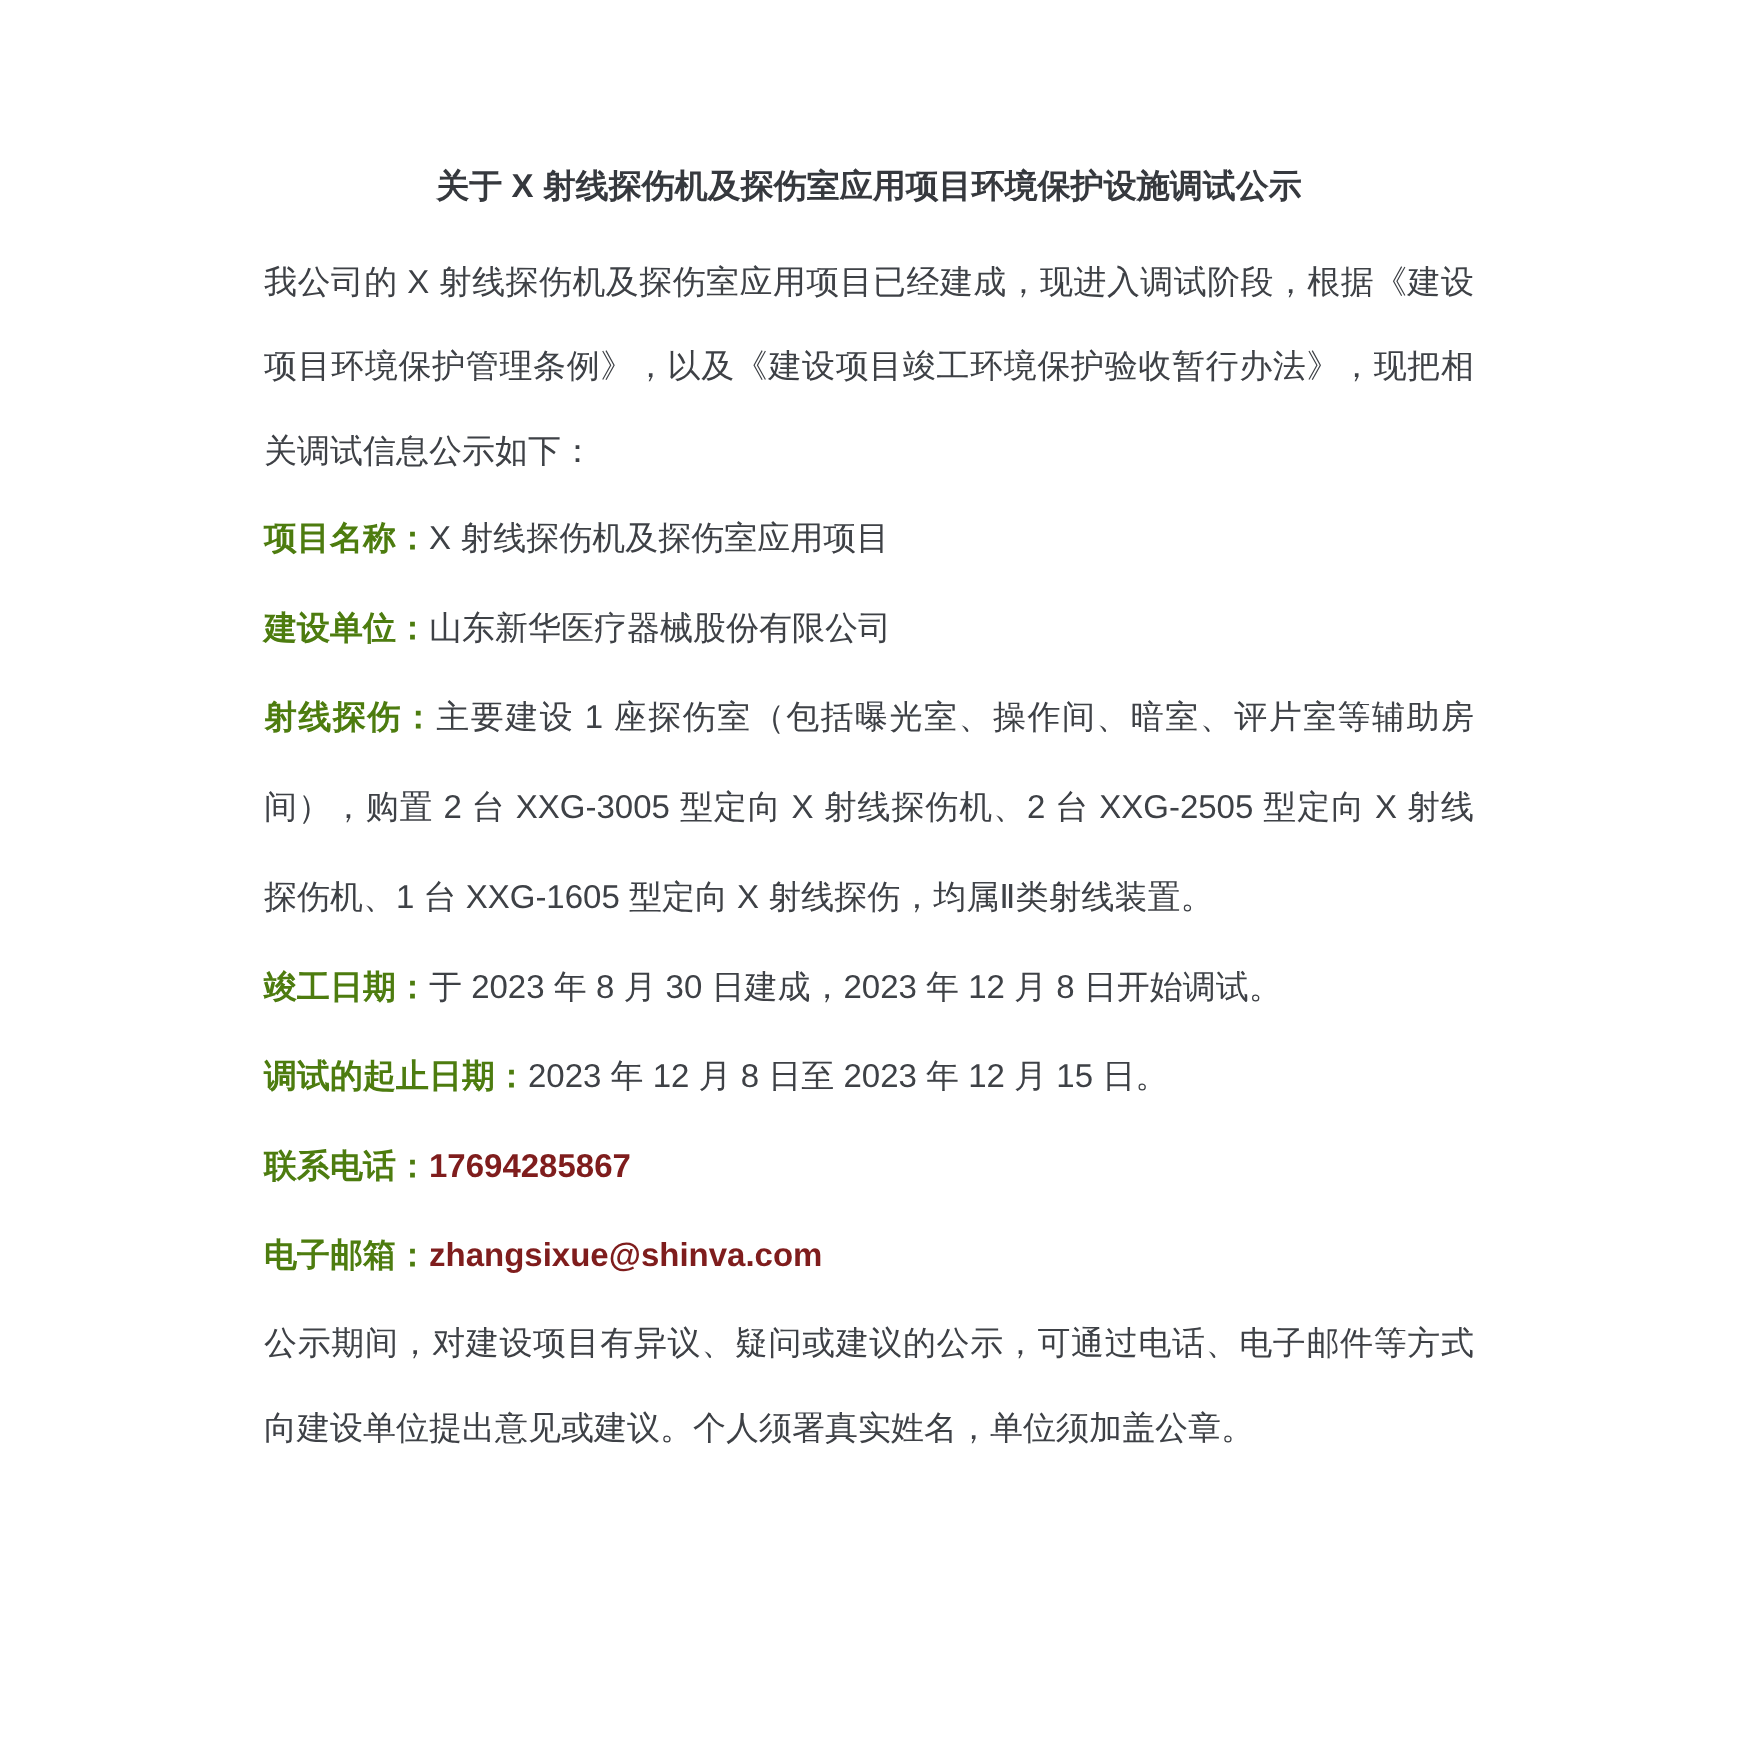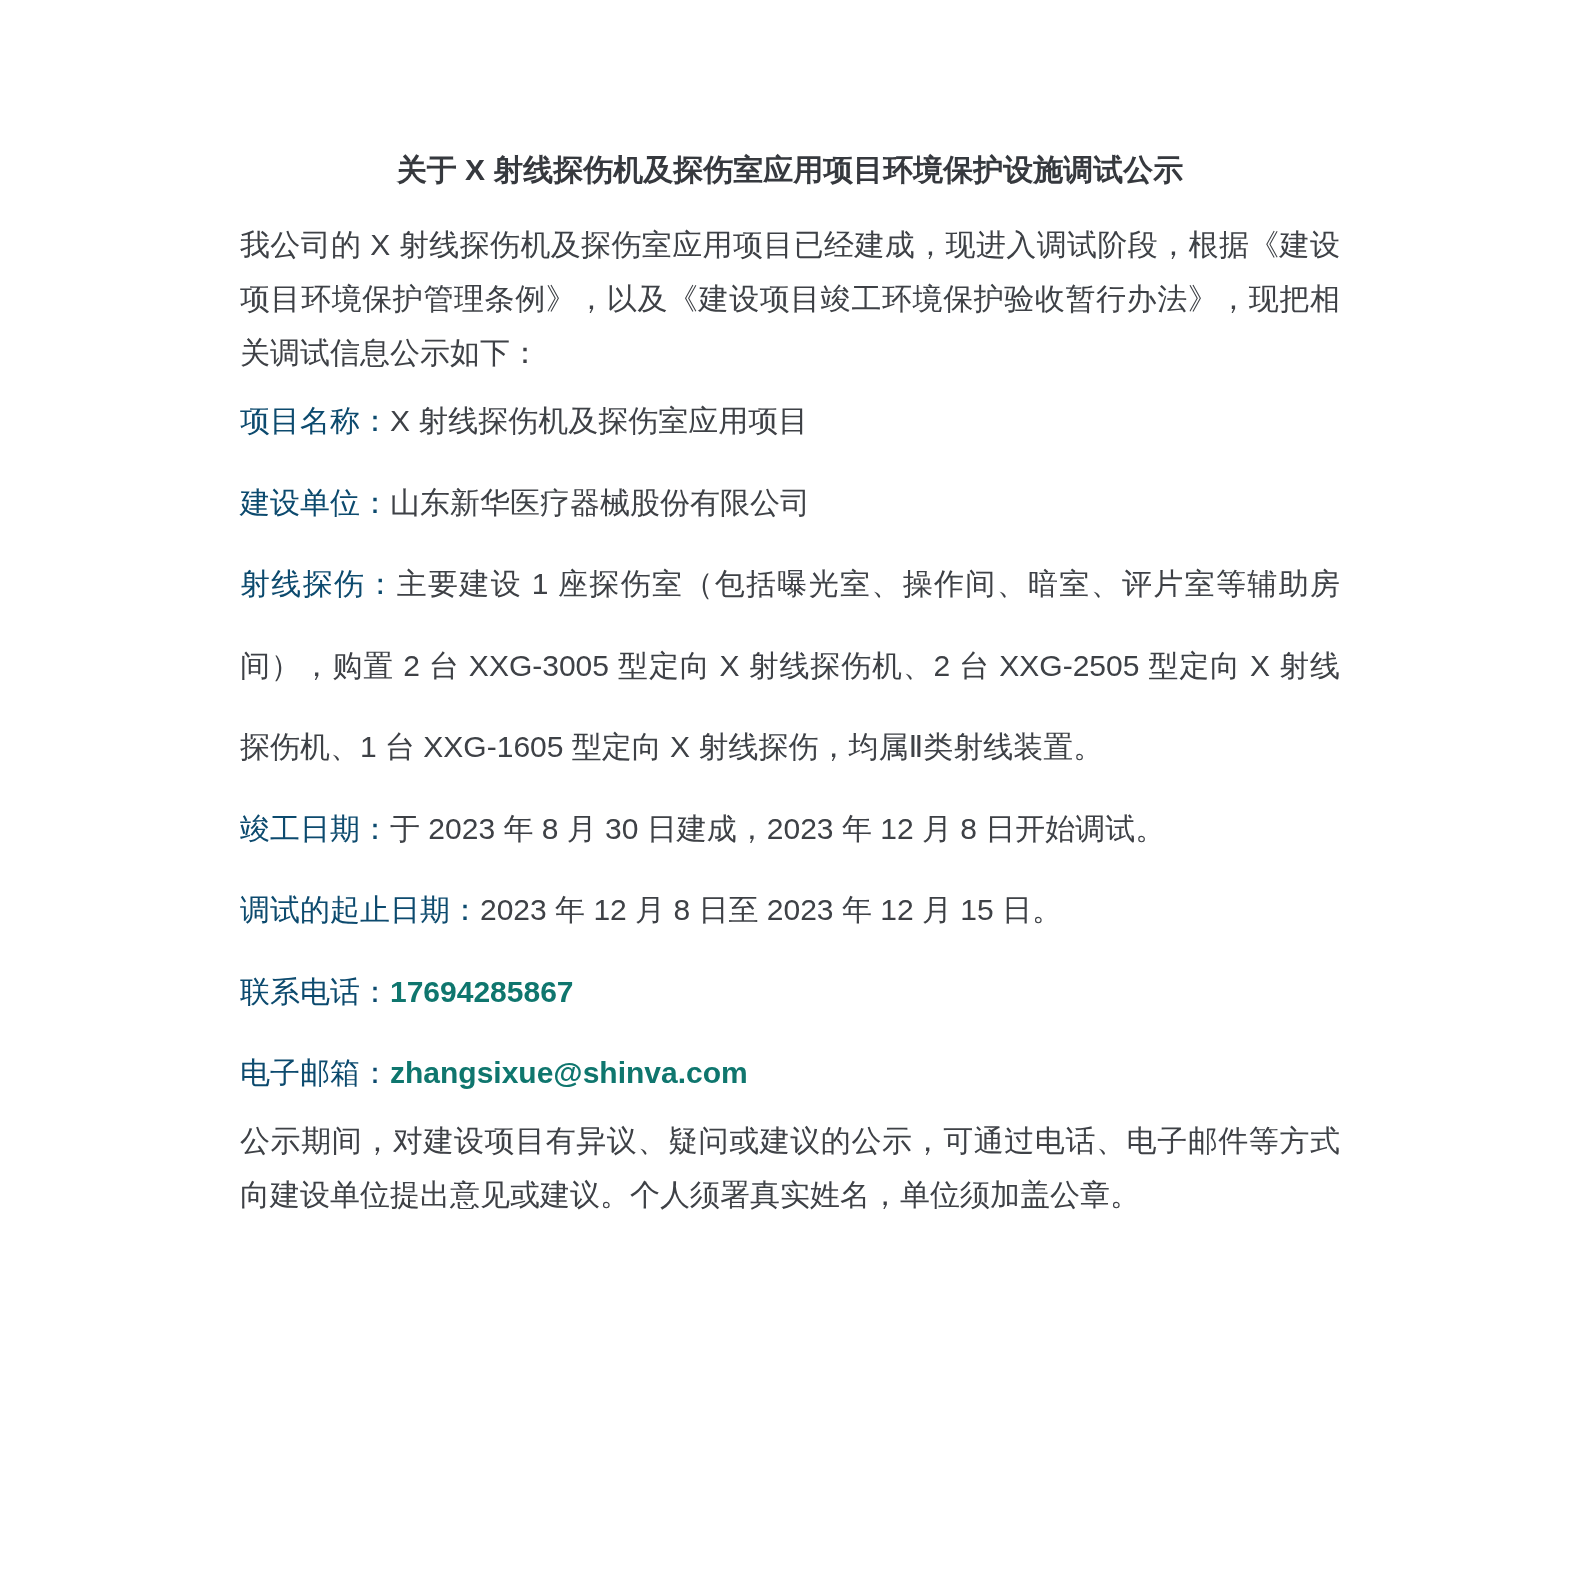--- a/index.html
+++ b/index.html
@@ -29,39 +29,39 @@
     margin: 0 0 7px 0;
     font-size: 30px;
     font-weight: 700;
     line-height: 82px;
     text-align: center;
     color: #36393e;
     white-space: nowrap;
   }
   .para {
     margin: 0;
-    line-height: 54px;
+    line-height: 77px;
     text-align: justify;
   }
   .field {
     margin: 0;
     line-height: 81.5px;
     text-align: justify;
   }
   .label {
-    font-weight: 400;
-    color: #0c4a6e;
+    font-weight: 700;
+    color: #4d7c0f;
     margin-top: 38px;
   }
   .value {
     font-weight: 400;
   }
   .field.bold-value .value {
     font-weight: 700;
-    color: #0f766e;
+    color: #7f1d1d;
   }
 </style>
 </head>
 <body style="background: rgb(255, 255, 255);">
 
 <div class="page">
   <div class="doc" style="color: rgb(62, 65, 70);">
 
     <h1 class="title">关于 X 射线探伤机及探伤室应用项目环境保护设施调试公示</h1>
 

